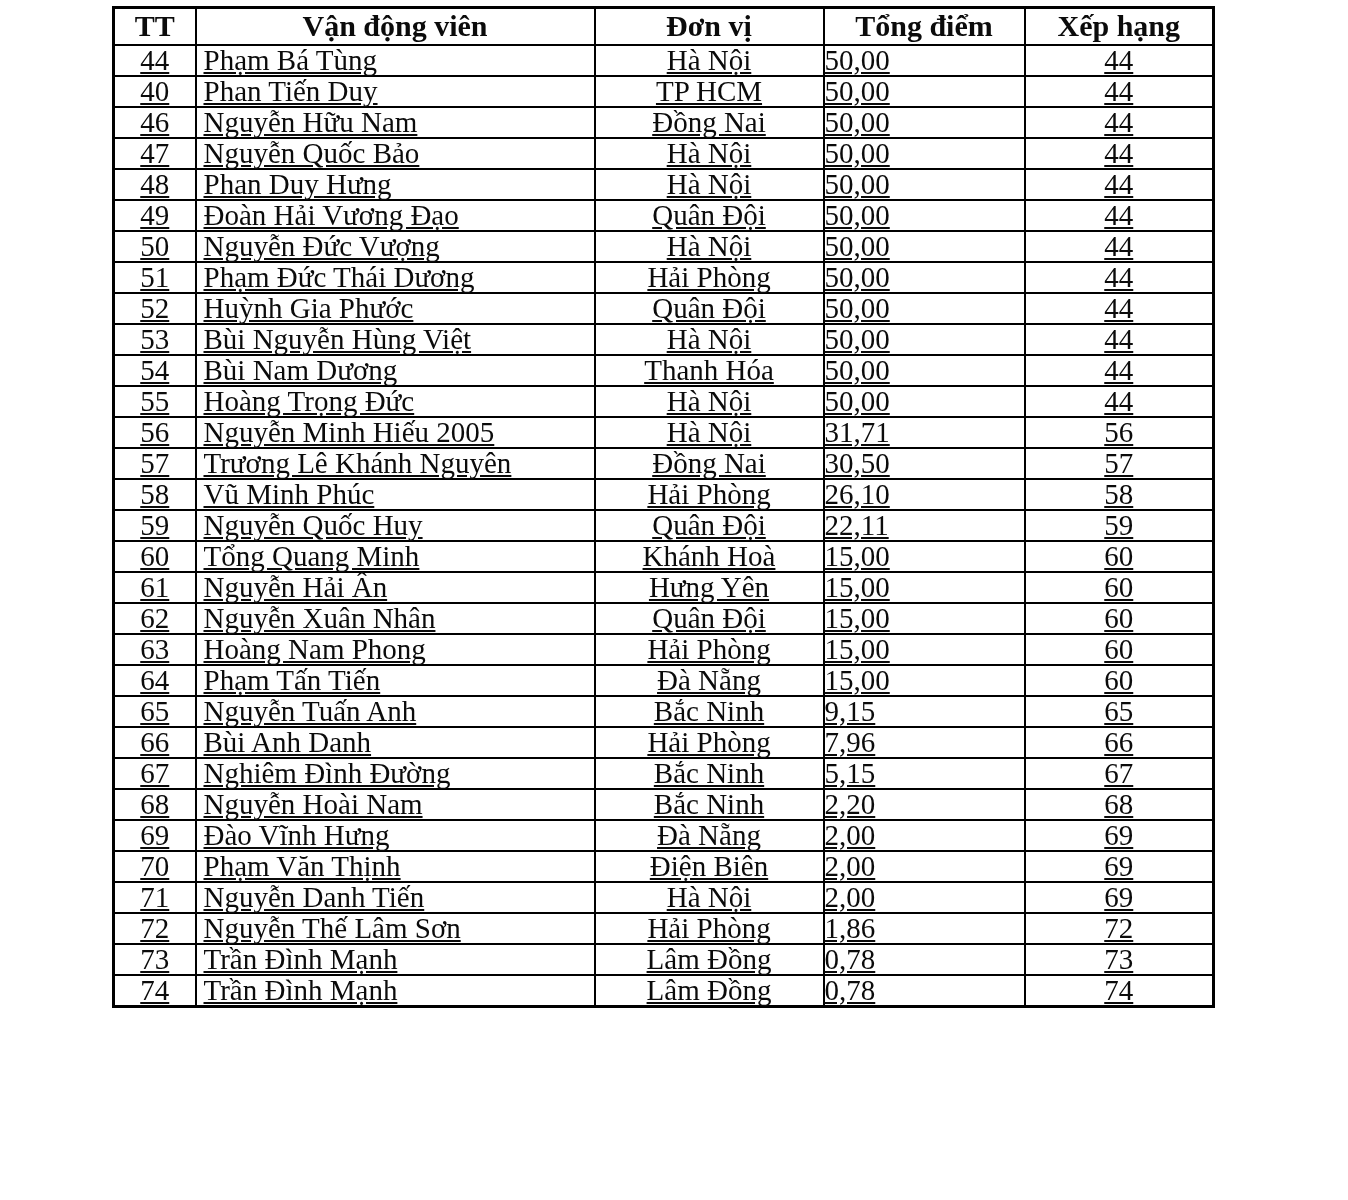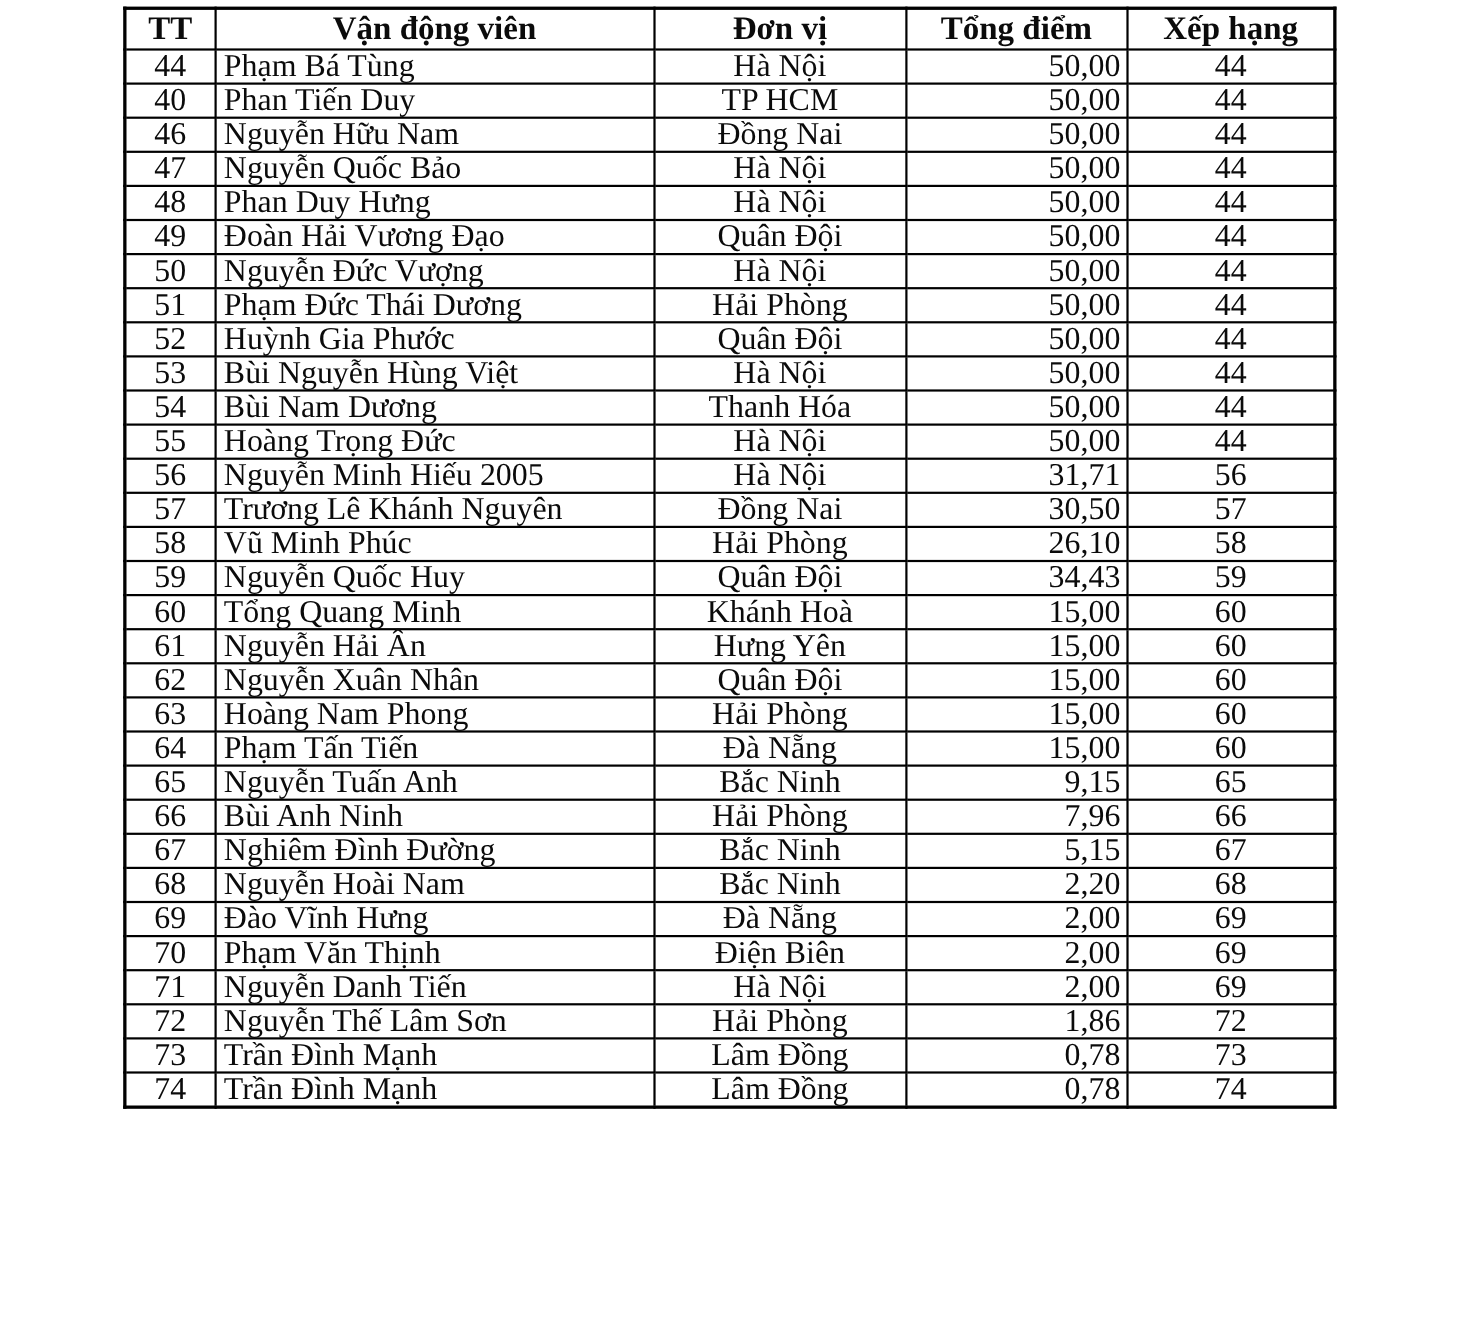--- a/index.html
+++ b/index.html
@@ -31,20 +31,21 @@
     border: 2px solid #000000;
   }
   table.ranking {
     border-width: 3px;
   }
   table.ranking thead tr {
     height: 37px;
   }
   table.ranking tbody tr {
     height: 19px;
+    text-decoration: underline;
   }
   th {
     font-size: 30px;
     font-weight: bold;
     text-align: center;
     vertical-align: middle;
     padding: 0;
     line-height: 1;
     white-space: nowrap;
     overflow: visible;
@@ -54,21 +55,21 @@
     font-weight: normal;
     vertical-align: middle;
     padding: 0;
     line-height: 1;
     white-space: nowrap;
     overflow: visible;
   }
   td.c-tt     { text-align: center; }
   td.c-name   { text-align: left; padding-left: 7px; }
   td.c-unit   { text-align: center; }
-  td.c-points { text-align: right; padding-right: 5px; }
+  td.c-points { padding-right: 5px; }
   td.c-rank   { text-align: center; }
 </style>
 </head>
 <body>
 
 <div class="page">
   <table class="ranking">
     <colgroup>
       <col style="width:82px">
       <col style="width:399px">
@@ -188,21 +189,21 @@
     <td class="c-tt">58</td>
     <td class="c-name">Vũ Minh Phúc</td>
     <td class="c-unit">Hải Phòng</td>
     <td class="c-points">26,10</td>
     <td class="c-rank">58</td>
   </tr>
         <tr>
     <td class="c-tt">59</td>
     <td class="c-name">Nguyễn Quốc Huy</td>
     <td class="c-unit">Quân Đội</td>
-    <td class="c-points">34,43</td>
+    <td class="c-points">22,11</td>
     <td class="c-rank">59</td>
   </tr>
         <tr>
     <td class="c-tt">60</td>
     <td class="c-name">Tổng Quang Minh</td>
     <td class="c-unit">Khánh Hoà</td>
     <td class="c-points">15,00</td>
     <td class="c-rank">60</td>
   </tr>
         <tr>
@@ -235,21 +236,21 @@
   </tr>
         <tr>
     <td class="c-tt">65</td>
     <td class="c-name">Nguyễn Tuấn Anh</td>
     <td class="c-unit">Bắc Ninh</td>
     <td class="c-points">9,15</td>
     <td class="c-rank">65</td>
   </tr>
         <tr>
     <td class="c-tt">66</td>
-    <td class="c-name">Bùi Anh Ninh</td>
+    <td class="c-name">Bùi Anh Danh</td>
     <td class="c-unit">Hải Phòng</td>
     <td class="c-points">7,96</td>
     <td class="c-rank">66</td>
   </tr>
         <tr>
     <td class="c-tt">67</td>
     <td class="c-name">Nghiêm Đình Đường</td>
     <td class="c-unit">Bắc Ninh</td>
     <td class="c-points">5,15</td>
     <td class="c-rank">67</td>

